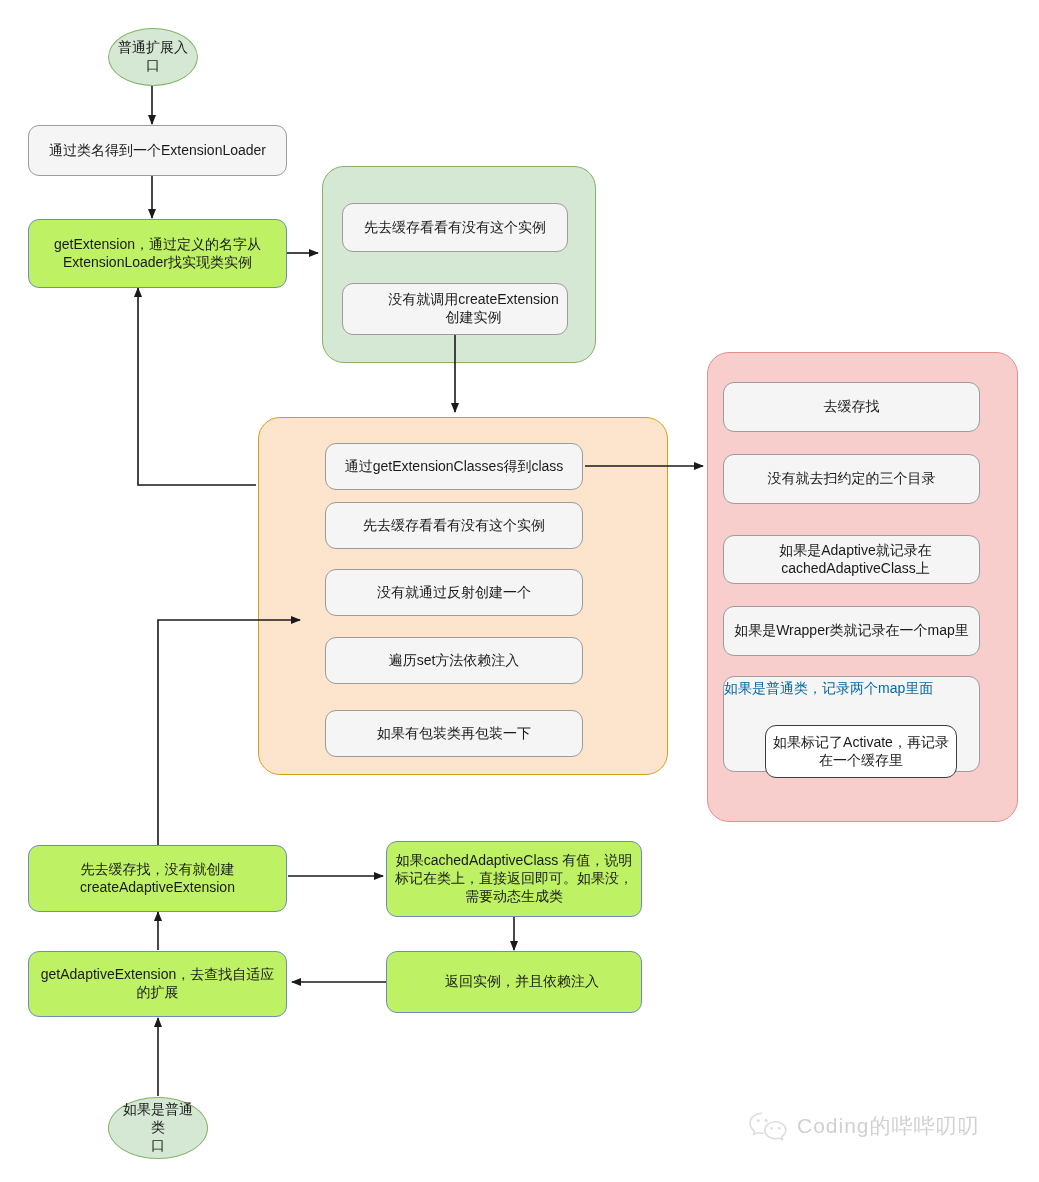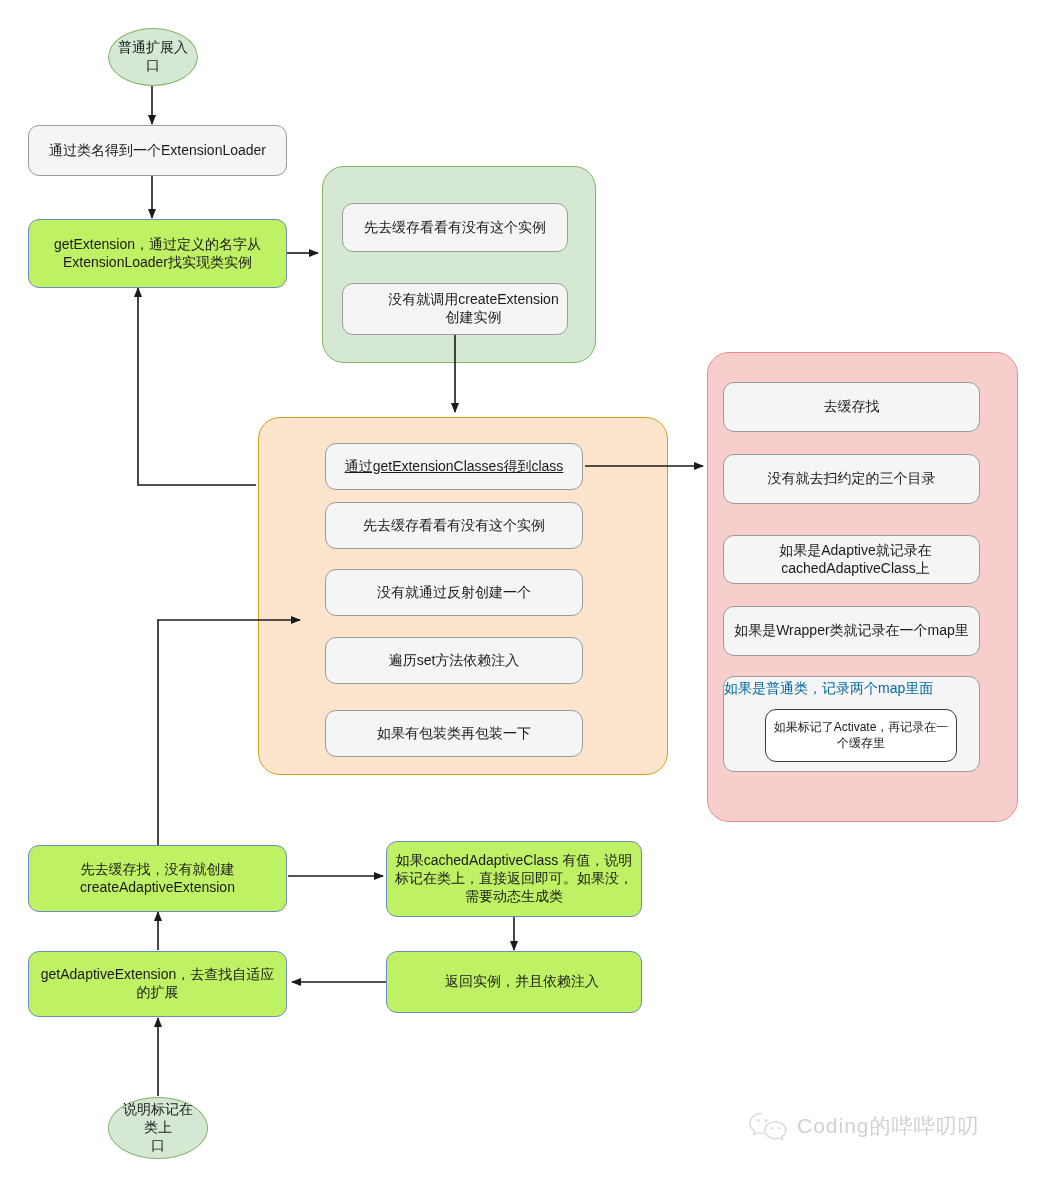--- a/index.html
+++ b/index.html
@@ -92,25 +92,26 @@
   .nested-inner {
     position: absolute;
     box-sizing: border-box;
     background: #ffffff;
     border: 1.4px solid #3d3d3d;
     border-radius: 11px;
     display: flex;
     align-items: center;
     justify-content: center;
     text-align: center;
-    font-size: 12px;
+    font-size: 14px;
     line-height: 1.28;
     color: #1a1a1a;
     padding: 2px 6px;
     z-index: 4;
+    margin-top: 16px;
   }
 
   
   #edges {
     position: absolute;
     left: 0;
     top: 0;
     width: 1039px;
     height: 1182px;
     z-index: 2;
@@ -190,21 +191,21 @@
     <span>getExtension，通过定义的名字从ExtensionLoader找实现类实例</span>
   </div>
 
   <div class="node grey-box" style="left:342px; top:203px; width:226px; height:49px;">
     <span>先去缓存看看有没有这个实例</span>
   </div>
   <div class="node grey-box" style="left:342px; top:283px; width:226px; height:52px;padding-left:45px;">
     <span>没有就调用createExtension创建实例</span>
   </div>
 
-  <div class="node grey-box" style="left:325px; top:443px; width:258px; height:47px;text-decoration:underline;">
+  <div class="node grey-box" style="left:325px; top:443px; width:258px; height:47px;">
     <span>通过getExtensionClasses得到class</span>
   </div>
   <div class="node grey-box" style="left:325px; top:502px; width:258px; height:47px;">
     <span>先去缓存看看有没有这个实例</span>
   </div>
   <div class="node grey-box" style="left:325px; top:569px; width:258px; height:47px;">
     <span>没有就通过反射创建一个</span>
   </div>
   <div class="node grey-box" style="left:325px; top:637px; width:258px; height:47px;">
     <span>遍历set方法依赖注入</span>
@@ -243,21 +244,21 @@
 
   <div class="node blue-box" style="left:386px; top:951px; width:256px; height:62px;padding-left:24px;">
     <span>返回实例，并且依赖注入</span>
   </div>
 
   <div class="node blue-box" style="left:28px; top:951px; width:259px; height:66px;">
     <span>getAdaptiveExtension，去查找自适应的扩展</span>
   </div>
 
   <div class="node green-ellipse" style="left:108px; top:1097px; width:100px; height:62px; white-space:pre-line;">
-    <span>说明标记在类上
+    <span>如果是普通类
 口</span>
   </div>
 
   <div id="watermark" style="left:748px; top:1110px;">
     <svg width="40" height="32" viewBox="0 0 40 32" aria-hidden="true">
       <g fill="none" stroke="#c9c9c9" stroke-width="1.6">
         <path d="M14.2 3.2 C7.3 3.2 2 7.8 2 13.2 c0 3.1 1.8 5.9 4.6 7.7 L5.6 24.6 L9.6 22.6
                  c1.4 .4 2.9 .6 4.6 .6 .5 0 1 0 1.5 -.07" stroke-linejoin="round"></path>
         <path d="M37.8 20.2 c0 -4.7 -4.7 -8.5 -10.5 -8.5 c-5.8 0 -10.5 3.8 -10.5 8.5
                  c0 4.7 4.7 8.5 10.5 8.5 c1.4 0 2.7 -.2 3.9 -.6 l3.4 1.7 l-.9 -3.2

